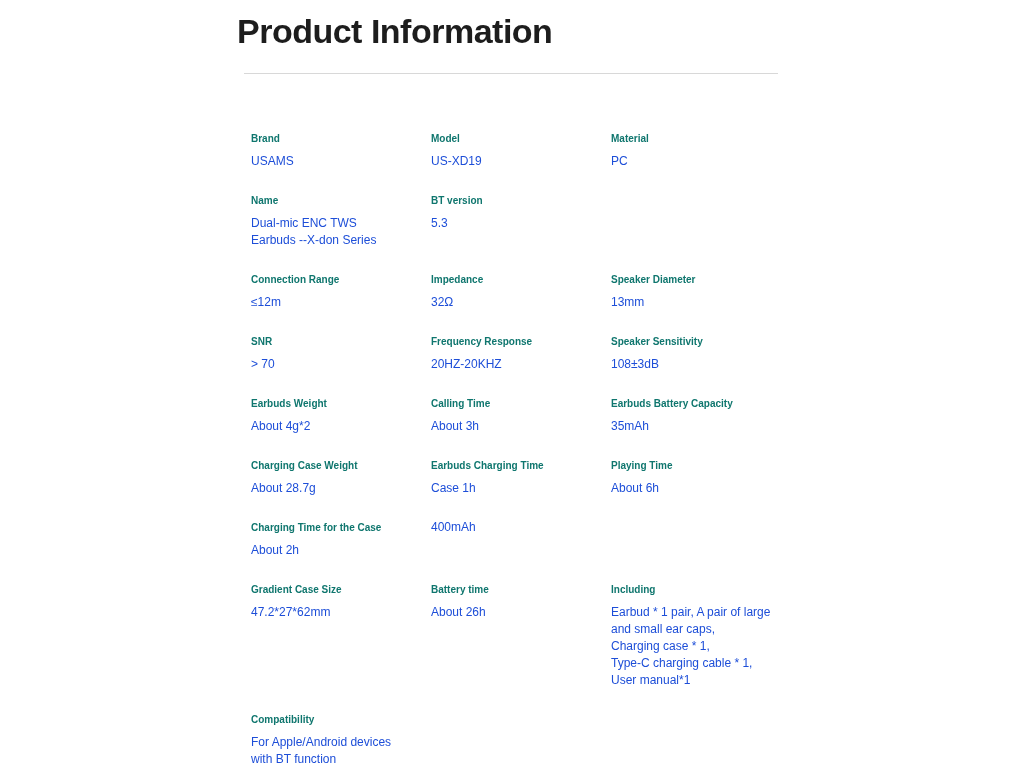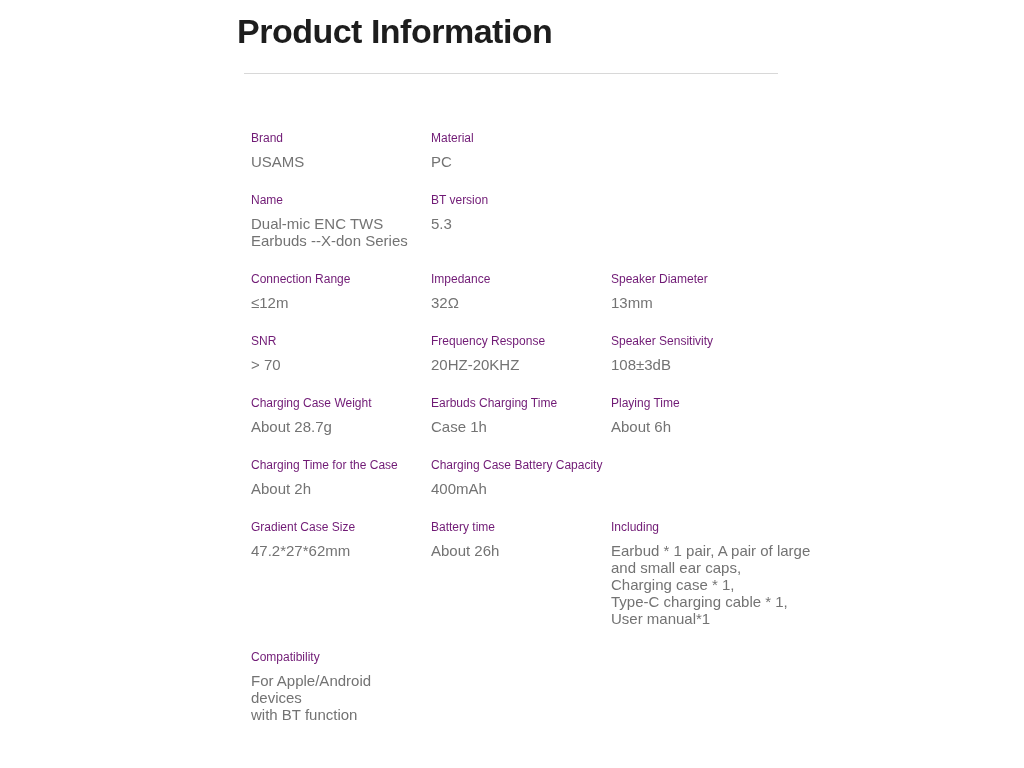--- a/index.html
+++ b/index.html
@@ -51,29 +51,30 @@
   }
   .spec-cell {
     width: 180px;
     padding-right: 8px;
     box-sizing: border-box;
   }
   .spec-cell.wide {
     width: 225px;
   }
   .spec-label {
-    font-size: 12px;
-    color: #701a75;
+    font-size: 10px;
+    color: #0f766e;
     line-height: 17px;
     margin-bottom: 6px;
     white-space: nowrap;
+    font-weight: bold;
   }
   .spec-value {
-    font-size: 15px;
-    color: #737373;
+    font-size: 12px;
+    color: #1d4ed8;
     line-height: 17px;
     white-space: pre-line;
   }
   .spec-cell.empty .spec-label,
   .spec-cell.empty .spec-value {
     visibility: hidden;
   }
 </style>
 </head>
 <body>
@@ -83,20 +84,24 @@
   <div class="title">Product Information</div>
   <div class="divider"></div>
 
   <div class="spec-grid">
 
     <div class="spec-row">
       <div class="spec-cell">
         <div class="spec-label">Brand</div>
         <div class="spec-value">USAMS</div>
       </div>
+      <div class="spec-cell">
+        <div class="spec-label">Model</div>
+        <div class="spec-value">US-XD19</div>
+      </div>
       <div class="spec-cell wide">
         <div class="spec-label">Material</div>
         <div class="spec-value">PC</div>
       </div>
     </div>
 
     <div class="spec-row">
       <div class="spec-cell">
         <div class="spec-label">Name</div>
         <div class="spec-value">Dual-mic ENC TWS
@@ -131,20 +136,34 @@
       <div class="spec-cell">
         <div class="spec-label">Frequency Response</div>
         <div class="spec-value">20HZ-20KHZ</div>
       </div>
       <div class="spec-cell wide">
         <div class="spec-label">Speaker Sensitivity</div>
         <div class="spec-value">108±3dB</div>
       </div>
     </div>
 
+    <div class="spec-row">
+      <div class="spec-cell">
+        <div class="spec-label">Earbuds Weight</div>
+        <div class="spec-value">About 4g*2</div>
+      </div>
+      <div class="spec-cell">
+        <div class="spec-label">Calling Time</div>
+        <div class="spec-value">About 3h</div>
+      </div>
+      <div class="spec-cell wide">
+        <div class="spec-label">Earbuds Battery Capacity</div>
+        <div class="spec-value">35mAh</div>
+      </div>
+    </div>
 
     <div class="spec-row">
       <div class="spec-cell">
         <div class="spec-label">Charging Case Weight</div>
         <div class="spec-value">About 28.7g</div>
       </div>
       <div class="spec-cell">
         <div class="spec-label">Earbuds Charging Time</div>
         <div class="spec-value">Case 1h</div>
       </div>
@@ -153,21 +172,20 @@
         <div class="spec-value">About 6h</div>
       </div>
     </div>
 
     <div class="spec-row">
       <div class="spec-cell">
         <div class="spec-label">Charging Time for the Case</div>
         <div class="spec-value">About 2h</div>
       </div>
       <div class="spec-cell wide">
-        <div class="spec-label">Charging Case Battery Capacity</div>
         <div class="spec-value">400mAh</div>
       </div>
     </div>
 
     <div class="spec-row">
       <div class="spec-cell">
         <div class="spec-label">Gradient Case Size</div>
         <div class="spec-value">47.2*27*62mm</div>
       </div>
       <div class="spec-cell">

